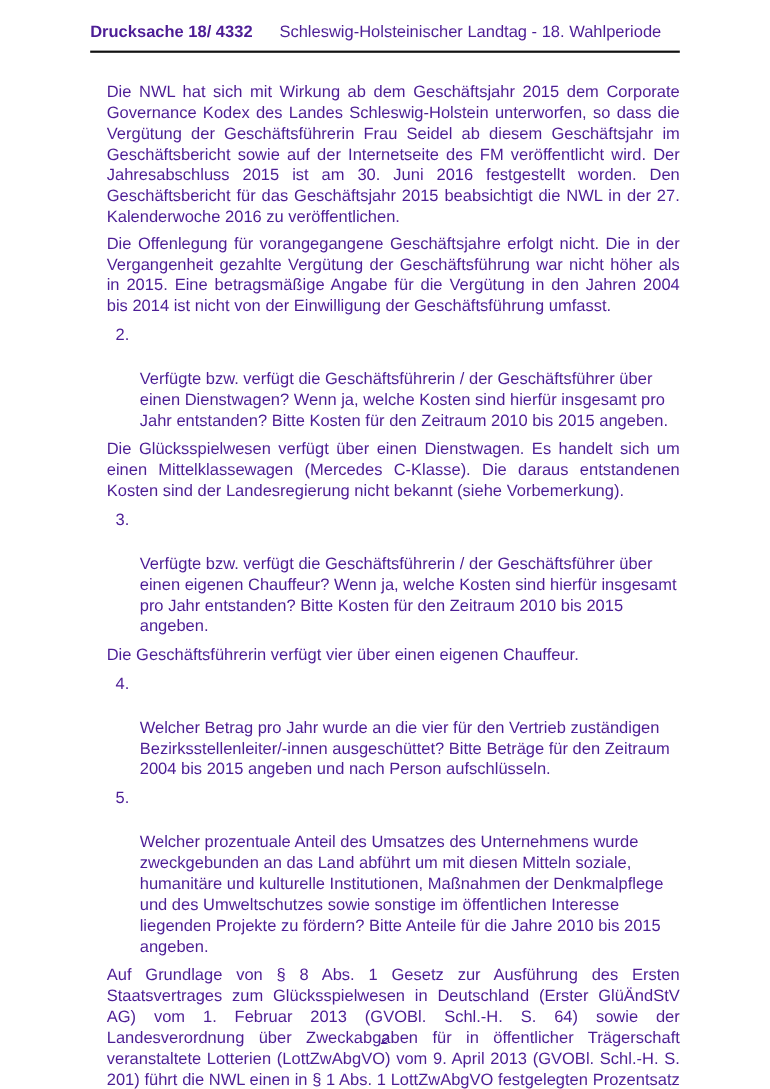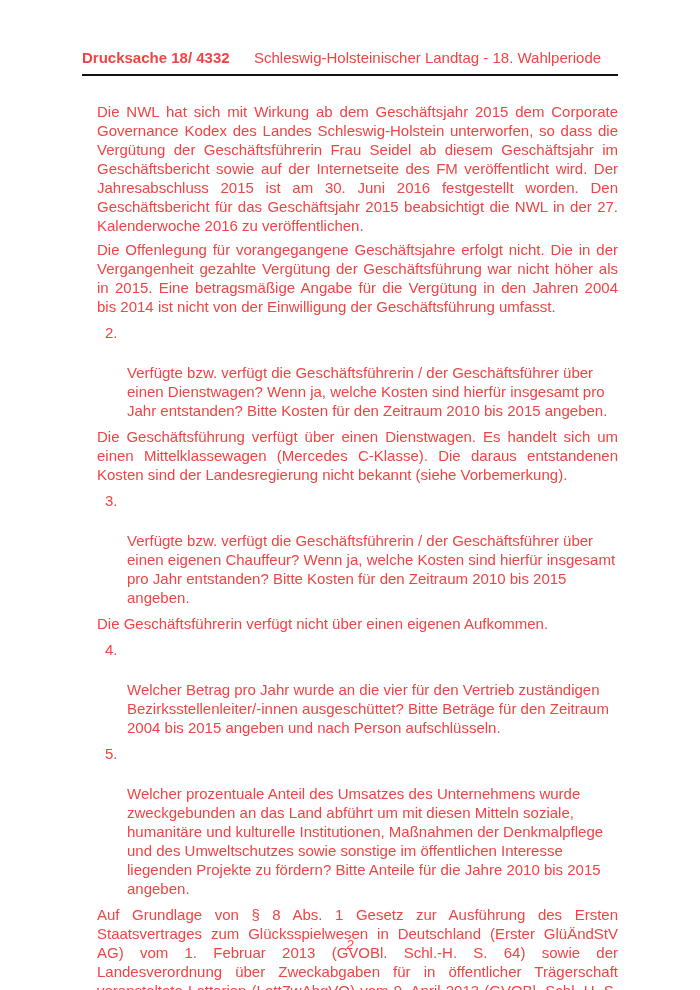--- a/index.html
+++ b/index.html
@@ -5,43 +5,42 @@
   html, body {
     margin: 0;
     padding: 0;
     background: #ffffff;
   }
   .page {
     width: 700px;
     height: 990px;
     box-sizing: border-box;
     background: #ffffff;
-    color: #ef4444;
+    color: #4c1d95;
     font-family: "Liberation Sans", "DejaVu Sans", sans-serif;
     font-size: 15px;
     line-height: 19px;
-    padding: 36px 82px 0 82px;
+    padding: 20px 82px 0 82px;
     position: relative;
     overflow: hidden;
   }
   .doc-header {
     display: flex;
     align-items: baseline;
     border-bottom: 2px solid #111;
     padding-bottom: 7px;
   }
   .doc-number {
     font-weight: bold;
     width: 172px;
     flex-shrink: 0;
     white-space: nowrap;
   }
   .parliament {
     white-space: nowrap;
-    margin-top: 12px;
   }
   .doc-body {
     margin-top: 26px;
   }
   .para {
     margin: 0 0 5px 15px;
     text-align: justify;
     hyphens: auto;
     -webkit-hyphens: auto;
   }
@@ -100,28 +99,28 @@
 
     <p class="para">Die NWL hat sich mit Wirkung ab dem Geschäftsjahr 2015 dem Corporate Governance Kodex des Landes Schleswig-Holstein unterworfen, so dass die Vergütung der Geschäftsführerin Frau Seidel ab diesem Geschäftsjahr im Geschäftsbericht sowie auf der Internetseite des FM veröffentlicht wird. Der Jahresabschluss 2015 ist am 30. Juni 2016 festgestellt worden. Den Geschäftsbericht für das Geschäftsjahr 2015 beabsichtigt die NWL in der 27. Kalenderwoche 2016 zu veröffentlichen.</p>
 
     <p class="para">Die Offenlegung für vorangegangene Geschäftsjahre erfolgt nicht. Die in der Vergangenheit gezahlte Vergütung der Geschäftsführung war nicht höher als in 2015. Eine betragsmäßige Angabe für die Vergütung in den Jahren 2004 bis 2014 ist nicht von der Einwilligung der Geschäftsführung umfasst.</p>
 
     <div class="question">
       <span class="q-num">2.</span>
       <span class="q-text">Verfügte bzw. verfügt die Geschäftsführerin / der Geschäftsführer über einen Dienstwagen? Wenn ja, welche Kosten sind hierfür insgesamt pro Jahr entstanden? Bitte Kosten für den Zeitraum 2010 bis 2015 angeben.</span>
     </div>
 
-    <p class="para">Die Geschäftsführung verfügt über einen Dienstwagen. Es handelt sich um einen Mittelklassewagen (Mercedes C-Klasse). Die daraus entstandenen Kosten sind der Landesregierung nicht bekannt (siehe Vorbemerkung).</p>
+    <p class="para">Die Glücksspielwesen verfügt über einen Dienstwagen. Es handelt sich um einen Mittelklassewagen (Mercedes C-Klasse). Die daraus entstandenen Kosten sind der Landesregierung nicht bekannt (siehe Vorbemerkung).</p>
 
     <div class="question">
       <span class="q-num">3.</span>
       <span class="q-text">Verfügte bzw. verfügt die Geschäftsführerin / der Geschäftsführer über einen eigenen Chauffeur? Wenn ja, welche Kosten sind hierfür insgesamt pro Jahr entstanden? Bitte Kosten für den Zeitraum 2010 bis 2015 angeben.</span>
     </div>
 
-    <p class="para">Die Geschäftsführerin verfügt nicht über einen eigenen Aufkommen.</p>
+    <p class="para">Die Geschäftsführerin verfügt vier über einen eigenen Chauffeur.</p>
 
     <div class="question">
       <span class="q-num">4.</span>
       <span class="q-text">Welcher Betrag pro Jahr wurde an die vier für den Vertrieb zuständigen Bezirksstellenleiter/-innen ausgeschüttet? Bitte Beträge für den Zeitraum 2004 bis 2015 angeben und nach Person aufschlüsseln.</span>
     </div>
 
 
     <div class="question">
       <span class="q-num">5.</span>
       <span class="q-text">Welcher prozentuale Anteil des Umsatzes des Unternehmens wurde zweckgebunden an das Land abführt um mit diesen Mitteln soziale, humanitäre und kulturelle Institutionen, Maßnahmen der Denkmalpflege und des Umweltschutzes sowie sonstige im öffentlichen Interesse liegenden Projekte zu fördern? Bitte Anteile für die Jahre 2010 bis 2015 angeben.</span>

